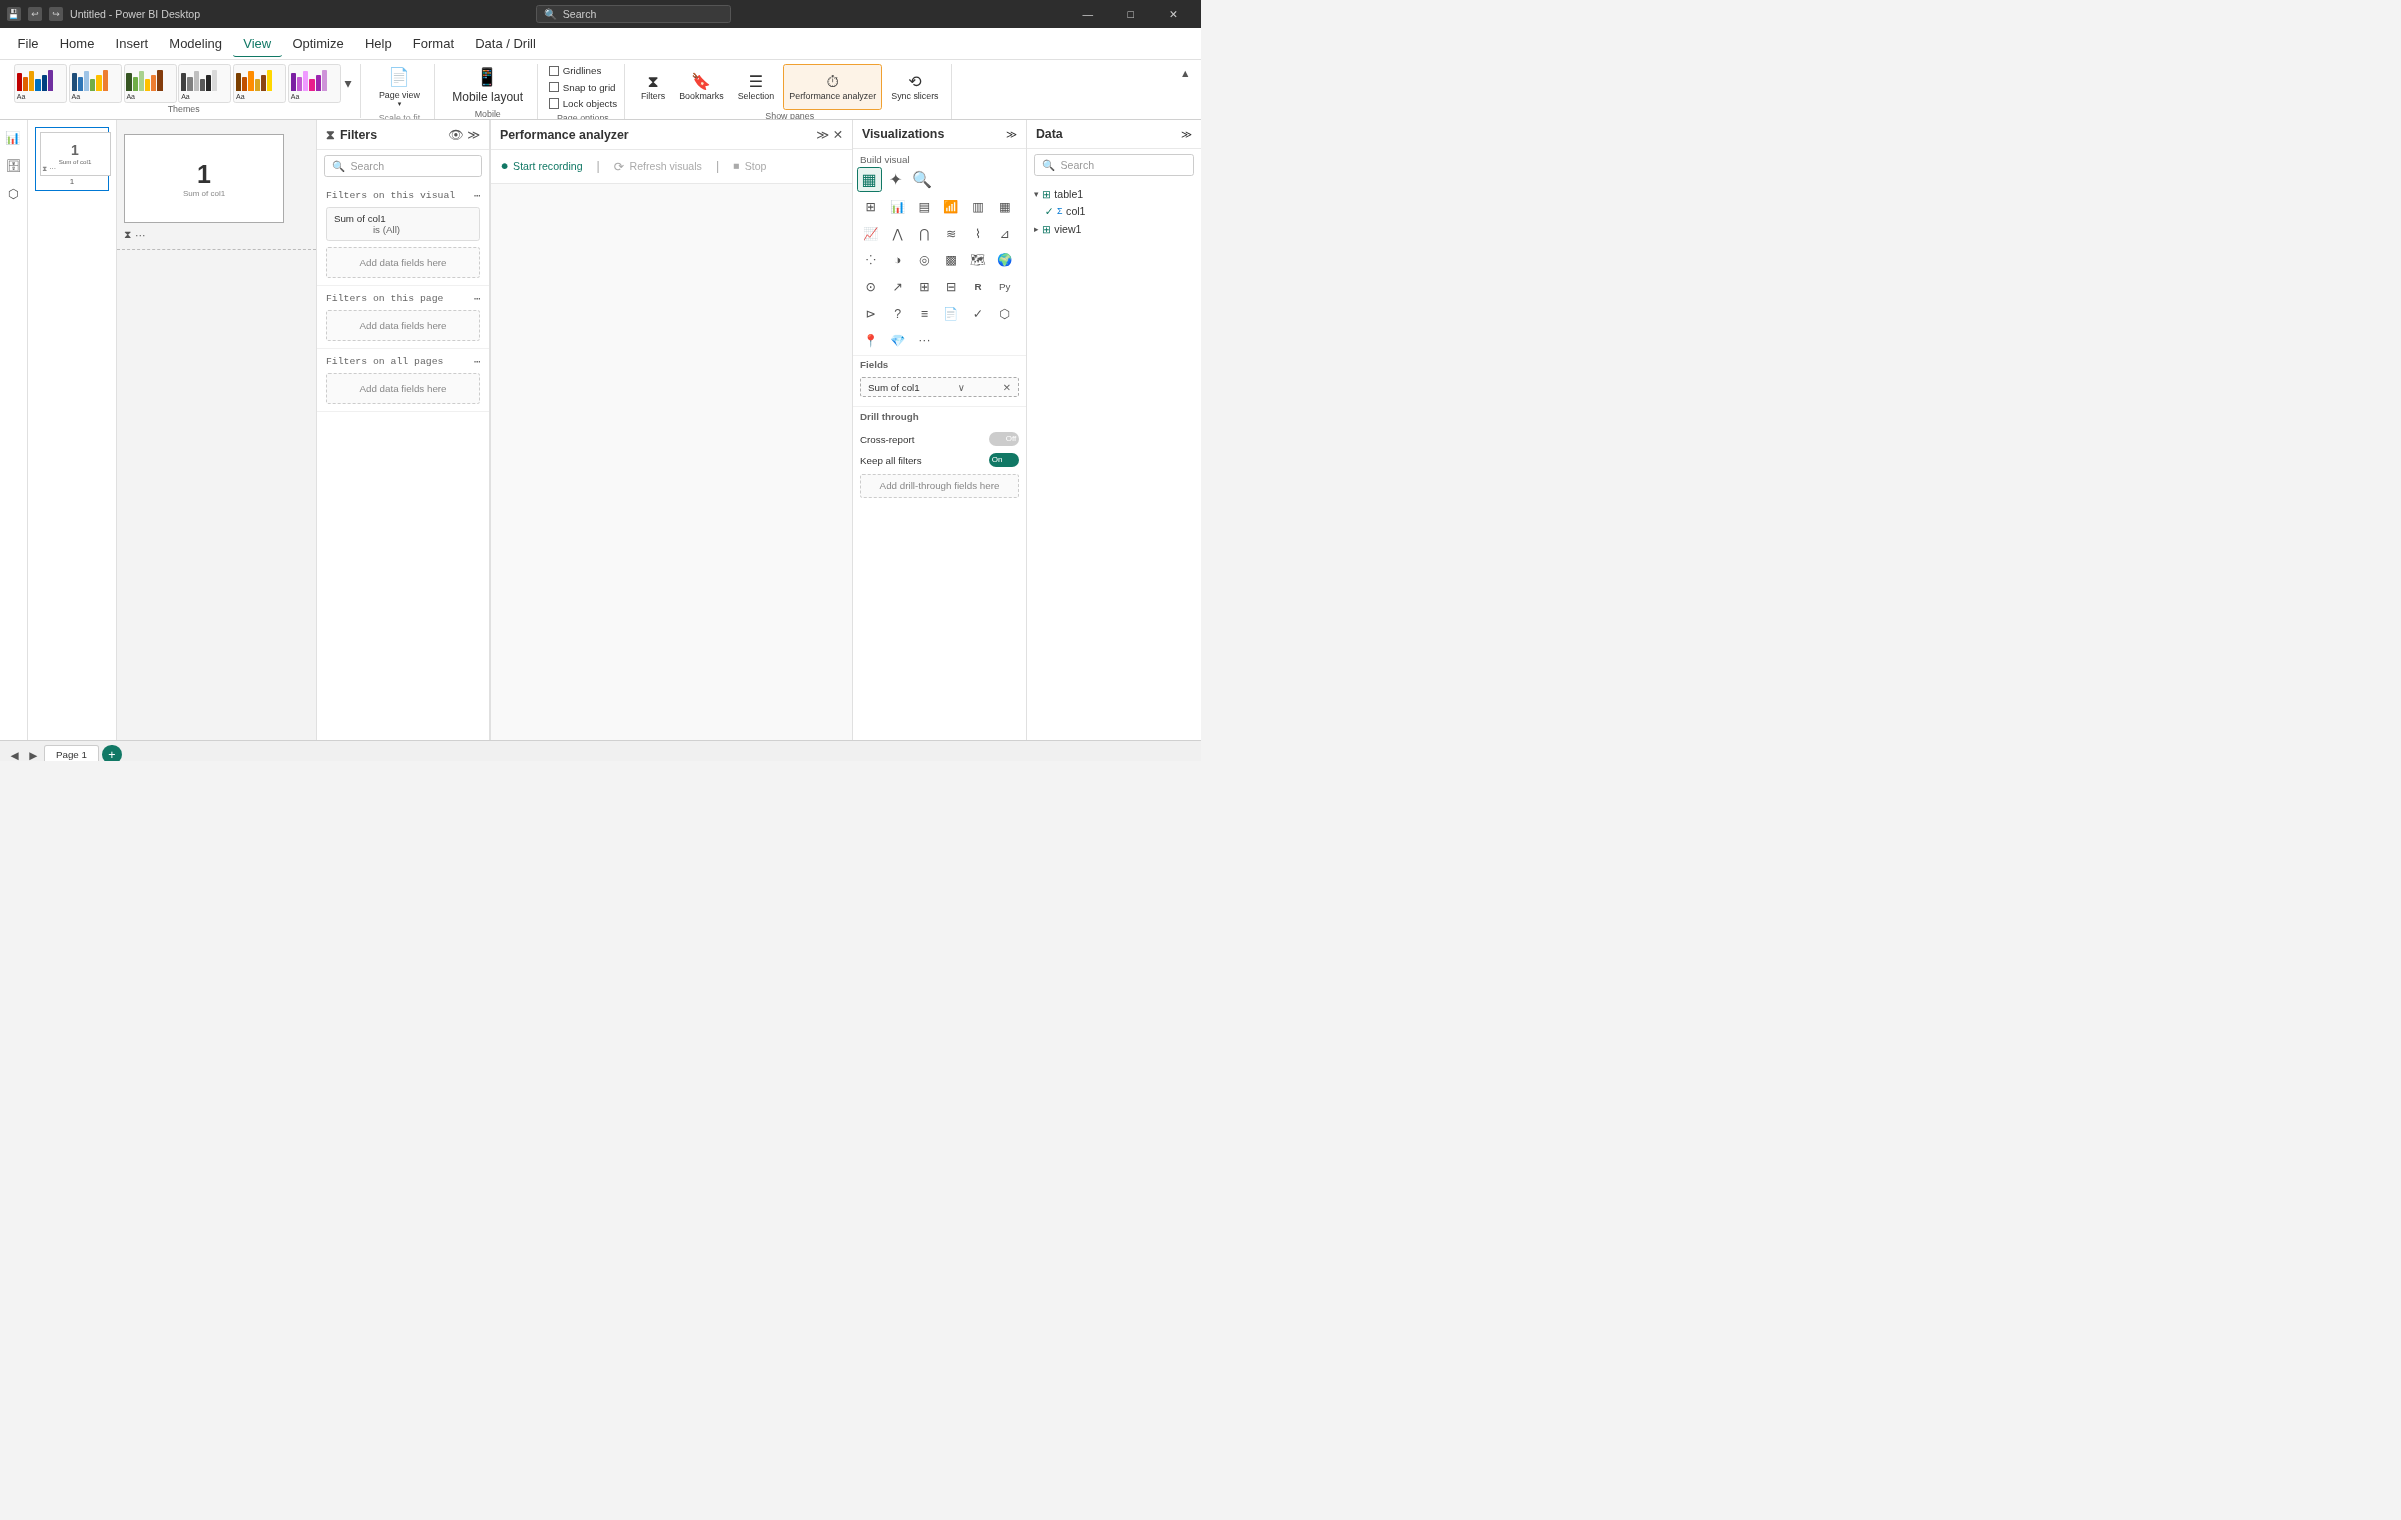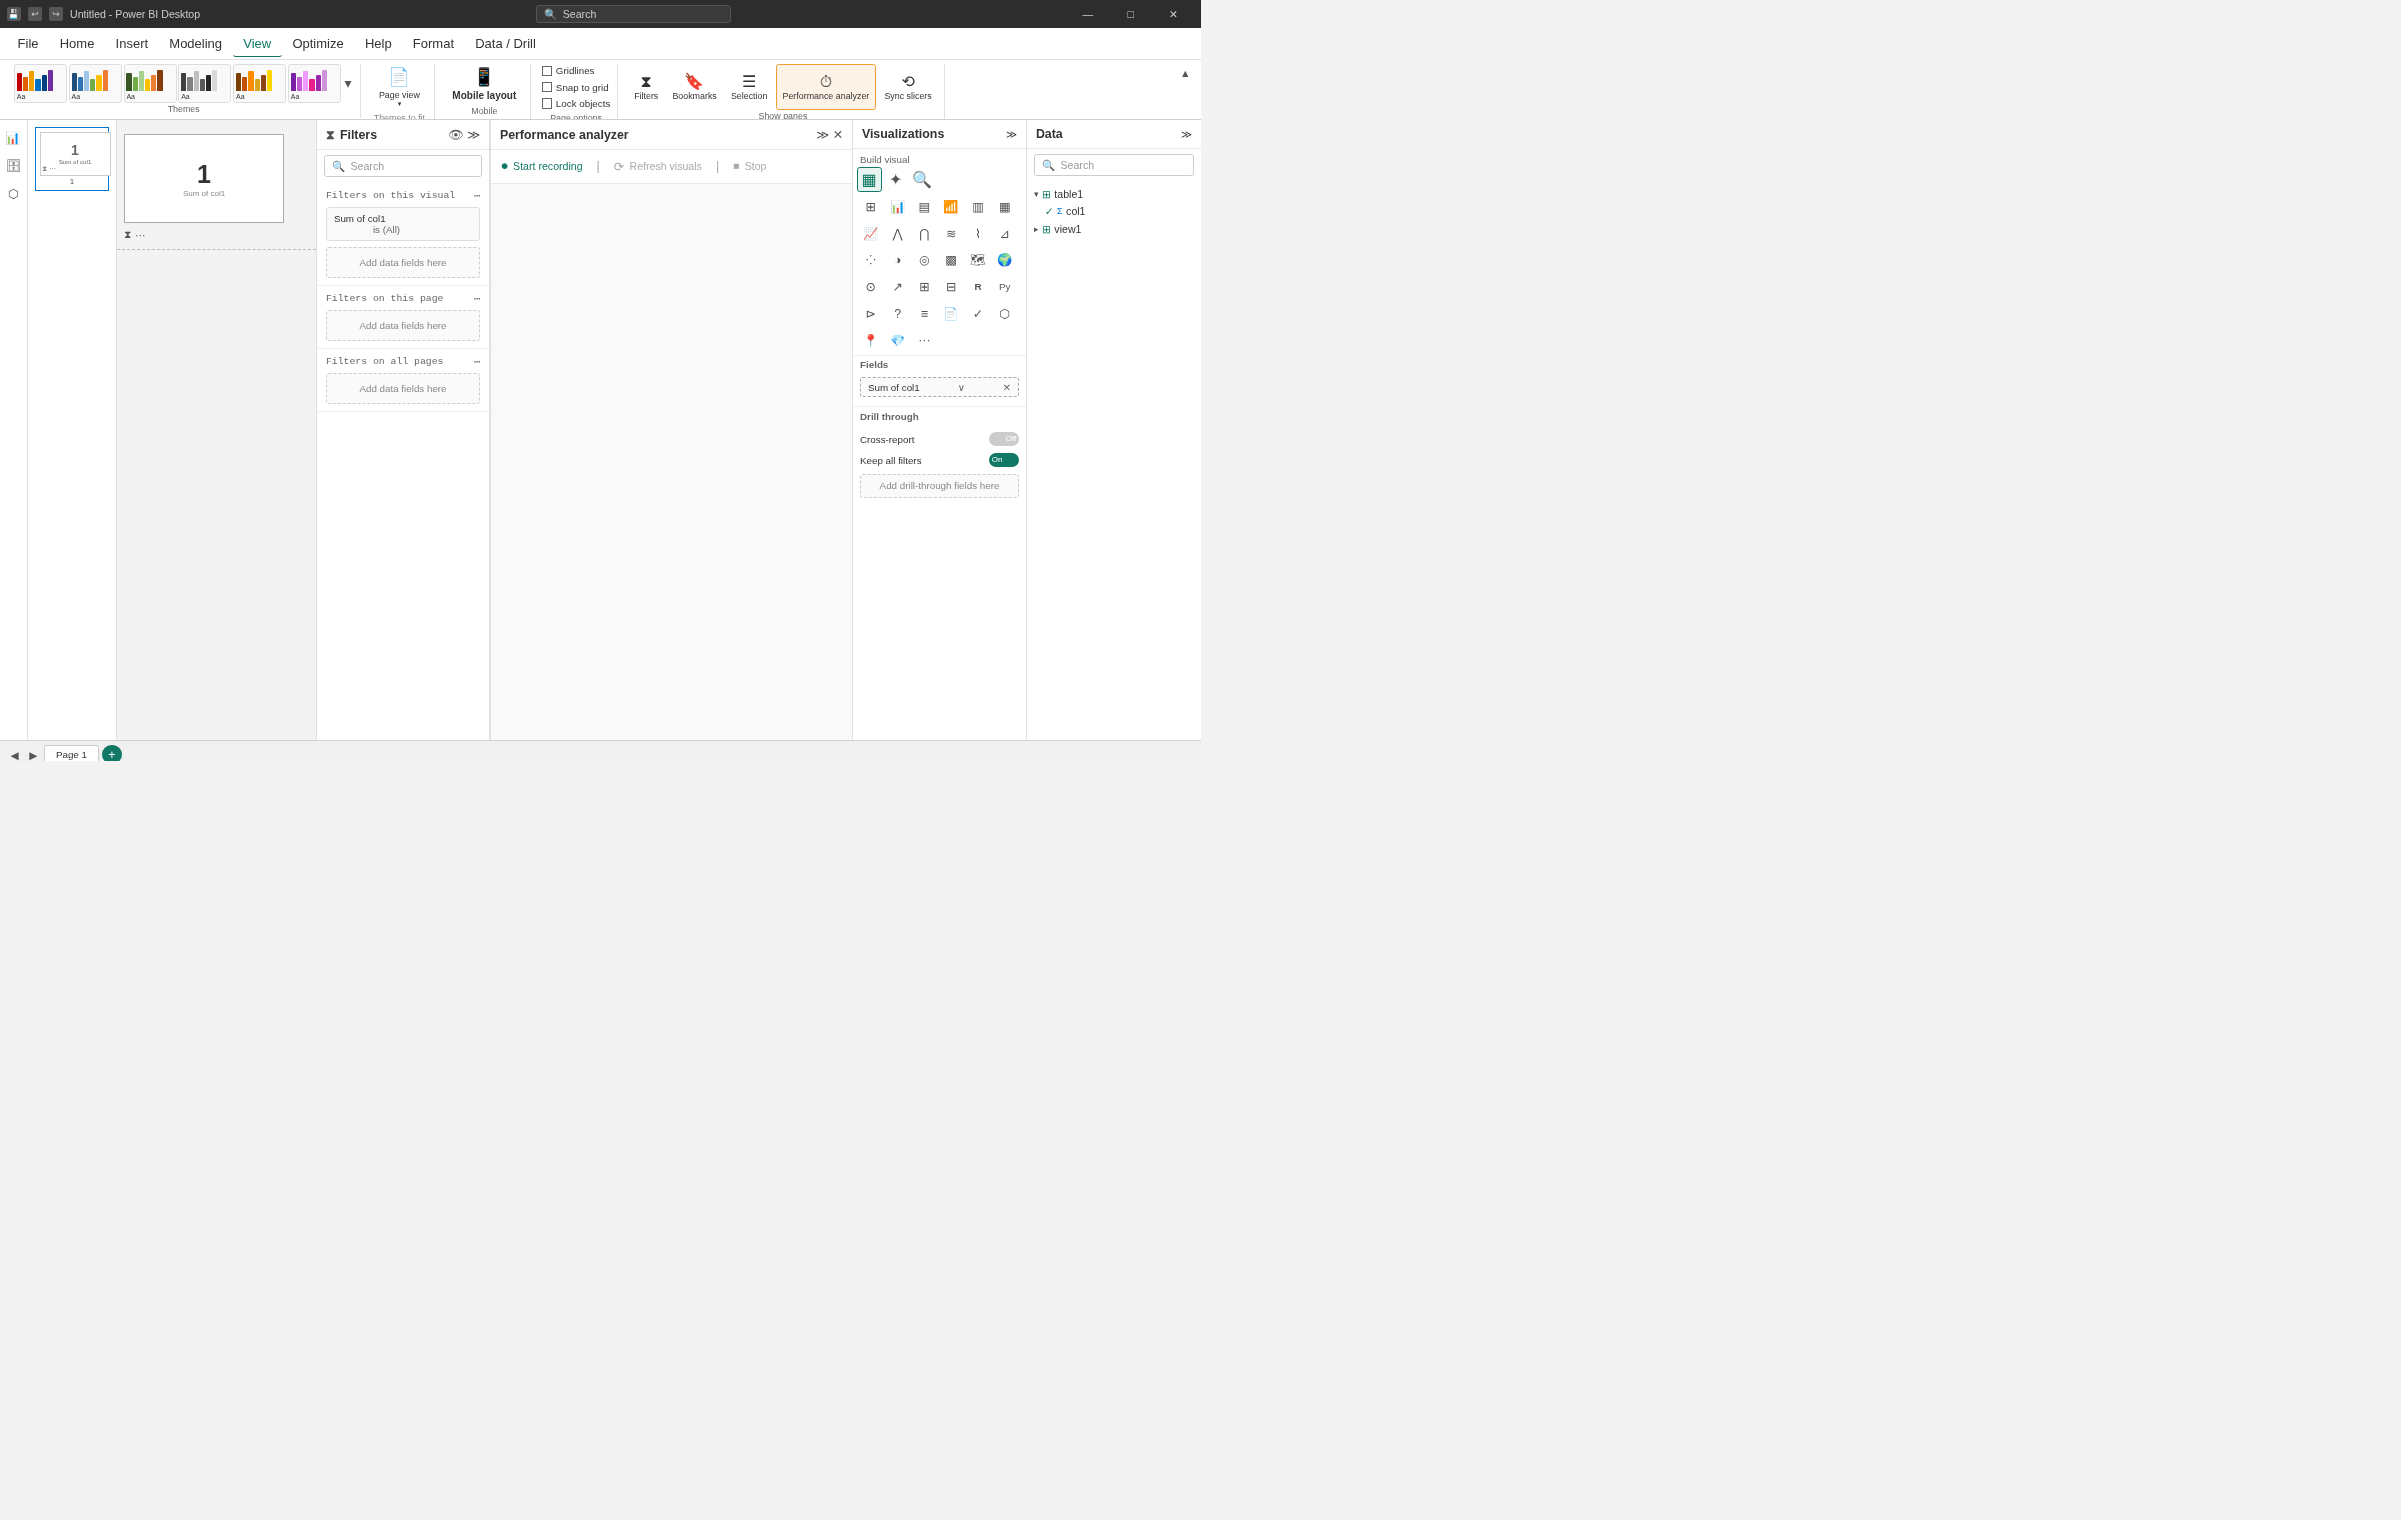--- a/index.html
+++ b/index.html
@@ -377,27 +377,27 @@
   </div>
 
   <div class="ribbon-group">
     <div style="display:flex;align-items:center;gap:3.5px;">
       <div class="ribbon-btn">
         <div class="ribbon-btn-icon">📄</div>
         <div style="font-size:8.9px;">Page view</div>
         <div style="font-size:7px;">▾</div>
       </div>
     </div>
-    <div style="font-size:8.9px;color:#888;margin-top:1.8px;">Themes to fit</div>
+    <div style="font-size:8.9px;color:#888;margin-top:1.8px;">Scale to fit</div>
   </div>
 
   <div class="ribbon-group">
     <div class="ribbon-btn">
       <div class="ribbon-btn-icon">📱</div>
-      <div style="font-size:10px;font-weight:bold;">Mobile layout</div>
+      <div style="font-size:12px;">Mobile layout</div>
     </div>
     <div class="ribbon-group-label">Mobile</div>
   </div>
 
   <div class="ribbon-group">
     <div style="display:flex;flex-direction:column;gap:1.8px;">
       <div class="checkbox-item">
         <div class="checkbox-box"></div>
         <span>Gridlines</span>
       </div>

